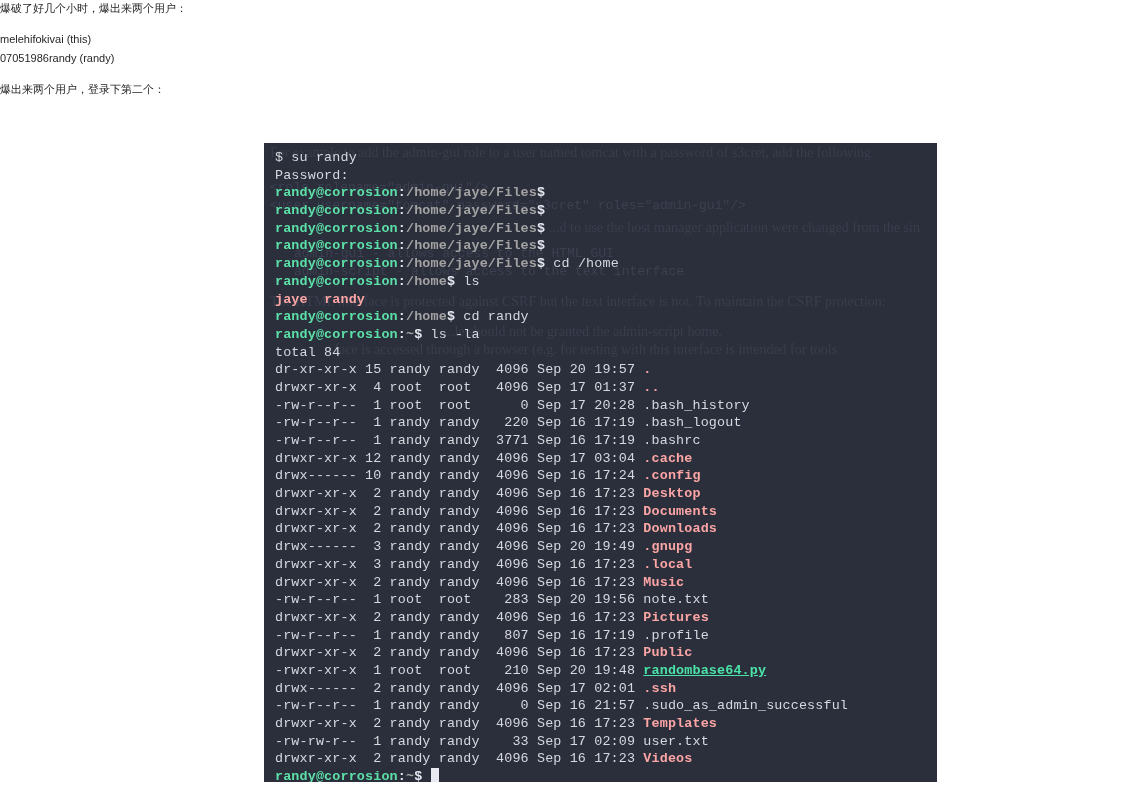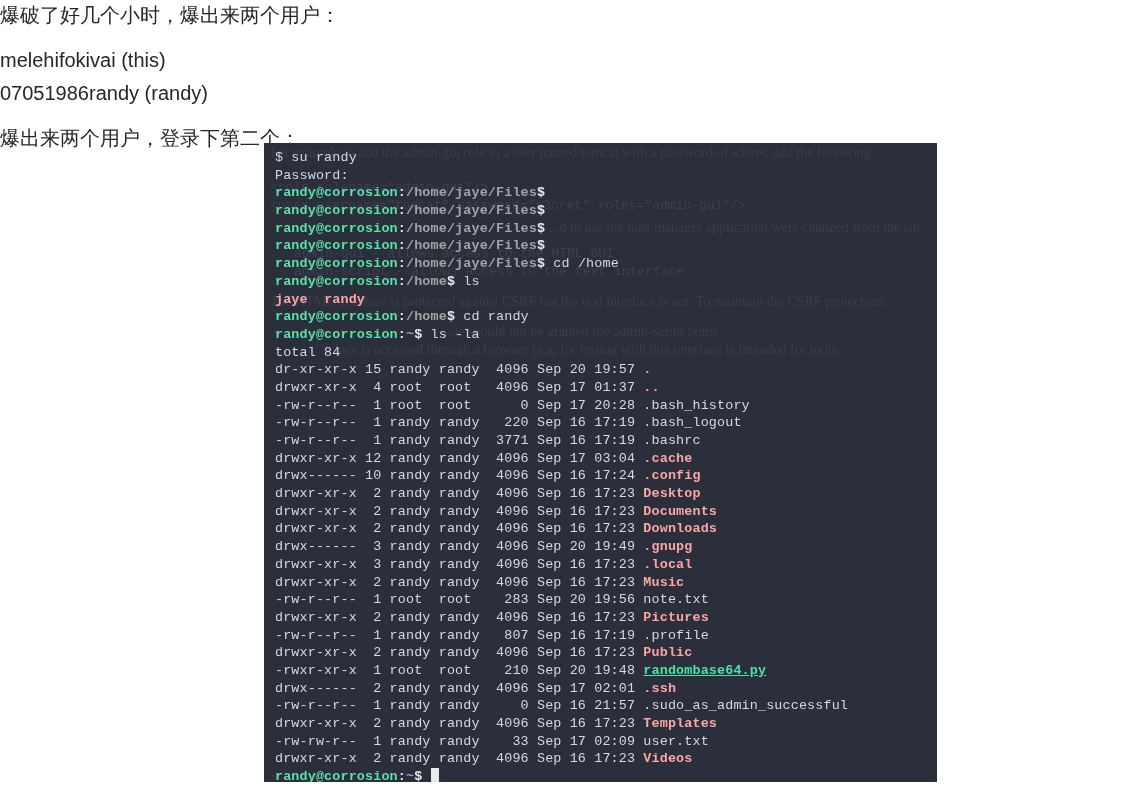--- a/index.html
+++ b/index.html
@@ -17,21 +17,21 @@
   }
 
   
   #article {
     position: absolute;
     left: 0px;
     top: 0px;
     width: 600px;
   }
   .para {
-    font-size: 20px;
+    font-size: 11px;
     line-height: 1.55;
     color: #262626;
     margin: 0 0 14px 0;
     white-space: pre-wrap;
   }
   .para.tight {
     margin: 0 0 2px 0;
   }
   .para.last {
     margin: 0;

